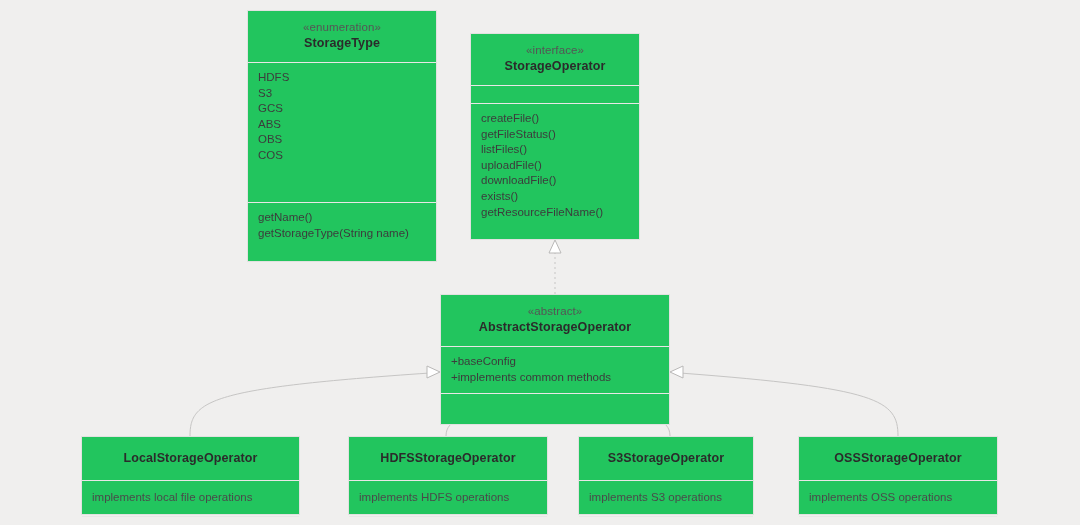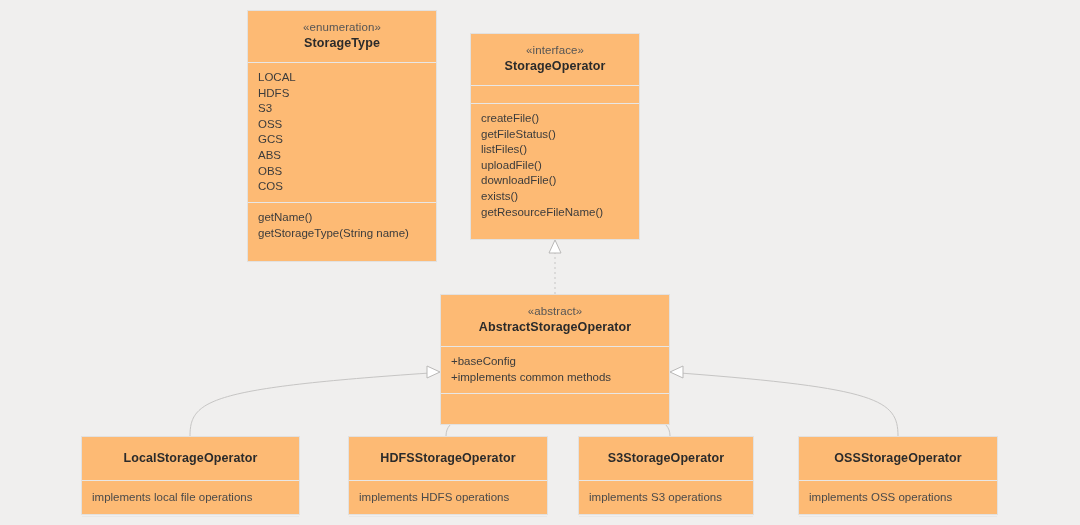--- a/index.html
+++ b/index.html
@@ -21,21 +21,21 @@
   svg.edges {
     position: absolute;
     left: 0;
     top: 0;
     width: 1080px;
     height: 525px;
     pointer-events: none;
   }
   .uml-box {
     position: absolute;
-    background: #fdba74;
+    background: #22c55e;
     border: 1px solid #e2e1e0;
     box-sizing: border-box;
     z-index: 2;
   }
   .compartment {
     box-sizing: border-box;
   }
   .compartment + .compartment {
     border-top: 1px solid #e8e7e6;
   }
@@ -111,24 +111,22 @@
       <polygon points="670,372 683,366 683,378" fill="#ffffff" stroke="#b9b8b7" stroke-width="1"></polygon>
     </g>
   </svg>
 
   <div class="uml-box" style="left:247px; top:10px; width:190px; height:252px;">
     <div class="compartment hdr">
       <div class="stereotype">«enumeration»</div>
       <div class="cls-name">StorageType</div>
     </div>
     <div class="compartment items" style="height:140px;">
-      <div class="item">LOCAL</div>
       <div class="item">HDFS</div>
       <div class="item">S3</div>
-      <div class="item">OSS</div>
       <div class="item">GCS</div>
       <div class="item">ABS</div>
       <div class="item">OBS</div>
       <div class="item">COS</div>
     </div>
     <div class="compartment items">
       <div class="item">getName()</div>
       <div class="item">getStorageType(String name)</div>
     </div>
   </div>

